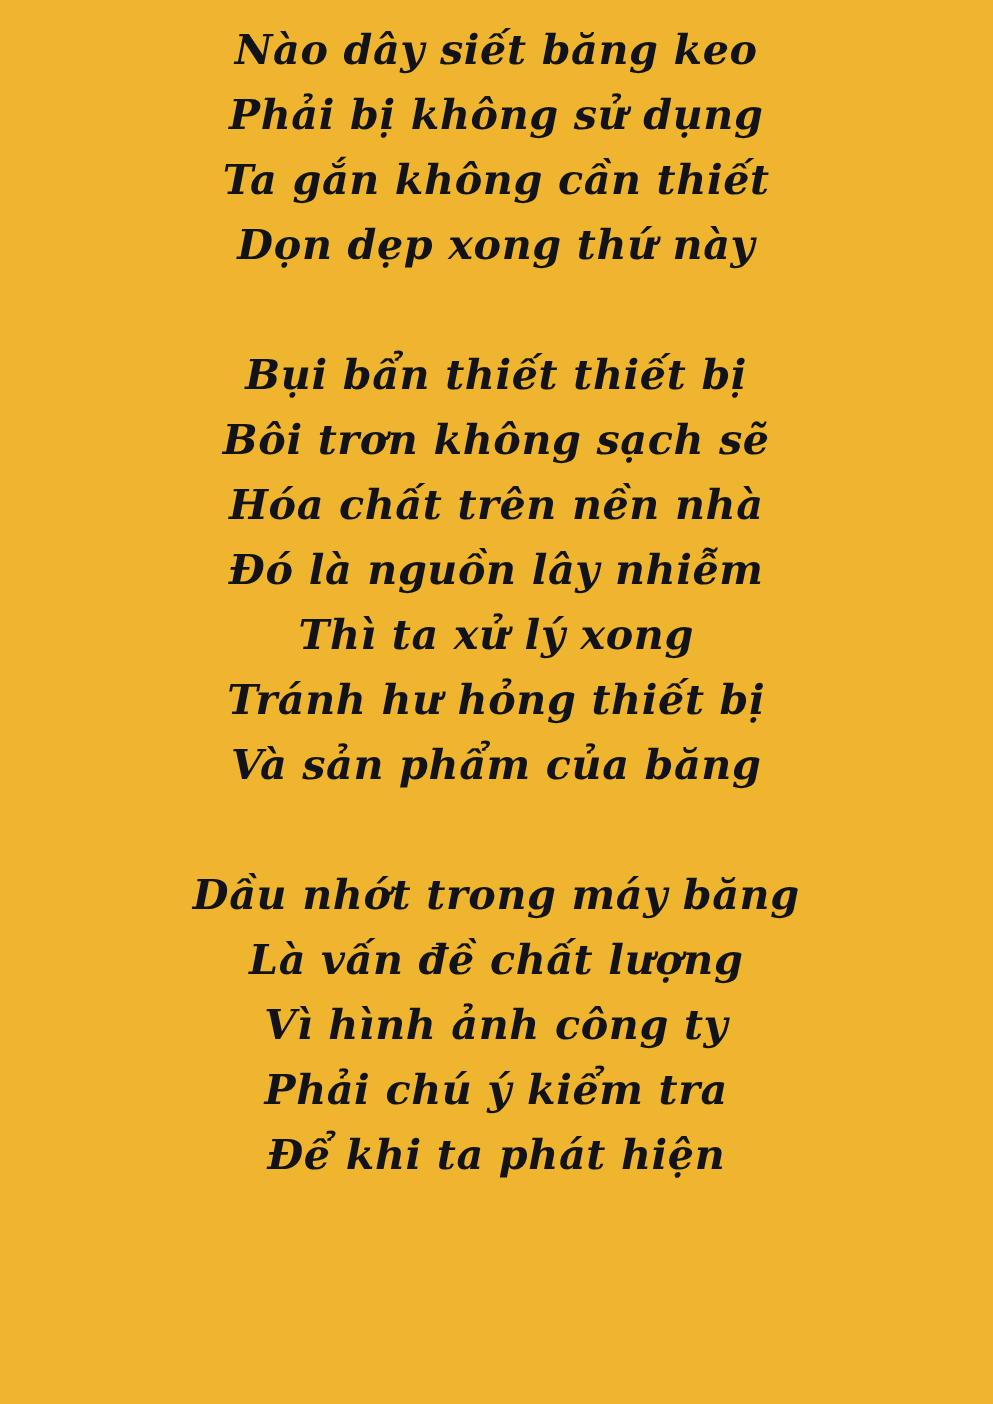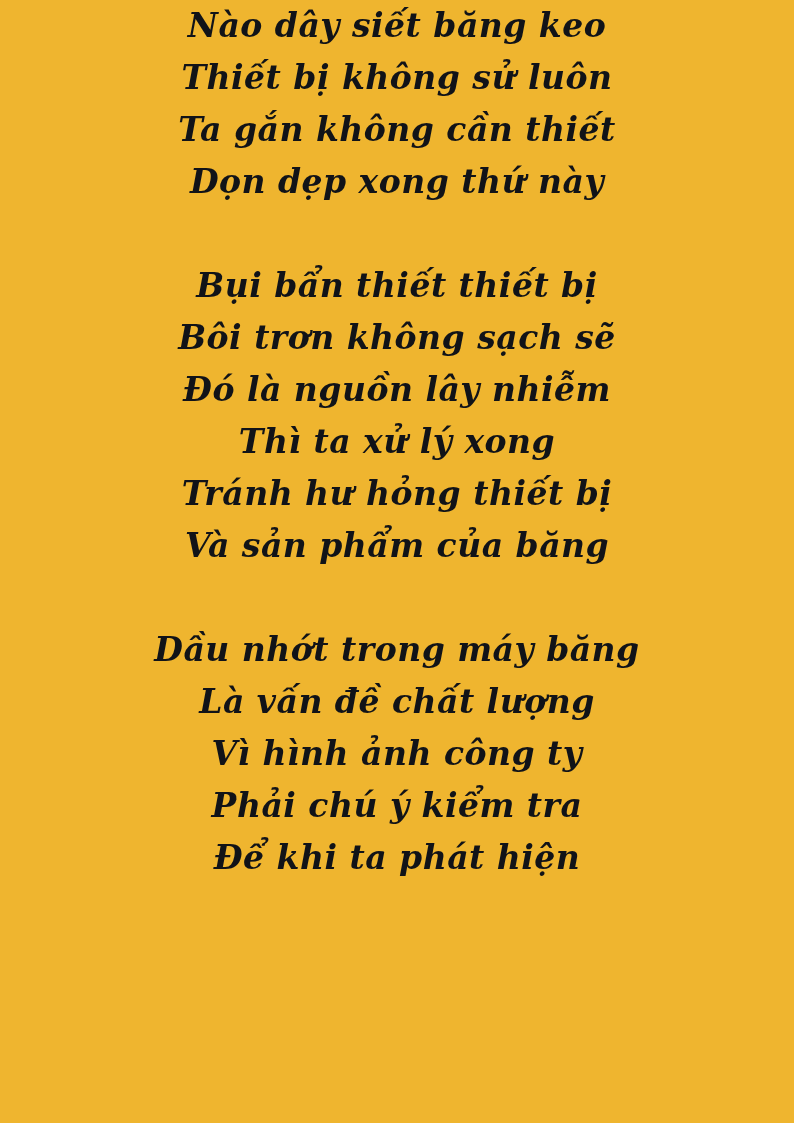--- a/index.html
+++ b/index.html
@@ -11,21 +11,21 @@
     height: 1123px;
     background: #EFB52F;
     font-family: "DejaVu Serif", serif;
     overflow: hidden;
   }
   .page {
     width: 794px;
     height: 1123px;
     background: #EFB52F;
     box-sizing: border-box;
-    padding-top: 0;
+    padding-top: 14px;
     display: flex;
     flex-direction: column;
     align-items: center;
   }
   .stanza {
     width: 100%;
     display: flex;
     flex-direction: column;
     align-items: center;
   }
@@ -45,28 +45,29 @@
     white-space: nowrap;
   }
 </style>
 </head>
 <body>
 
 <div class="page">
 
   <div class="stanza">
     <span class="line">Nào dây siết băng keo</span>
-    <span class="line">Thiết bị không sử luôn</span>
+    <span class="line">Phải bị không sử dụng</span>
     <span class="line">Ta gắn không cần thiết</span>
     <span class="line">Dọn dẹp xong thứ này</span>
   </div>
 
   <div class="stanza">
     <span class="line">Bụi bẩn thiết thiết bị</span>
     <span class="line">Bôi trơn không sạch sẽ</span>
+    <span class="line">Hóa chất trên nền nhà</span>
     <span class="line">Đó là nguồn lây nhiễm</span>
     <span class="line">Thì ta xử lý xong</span>
     <span class="line">Tránh hư hỏng thiết bị</span>
     <span class="line">Và sản phẩm của băng</span>
   </div>
 
   <div class="stanza">
     <span class="line">Dầu nhớt trong máy băng</span>
     <span class="line">Là vấn đề chất lượng</span>
     <span class="line">Vì hình ảnh công ty</span>

